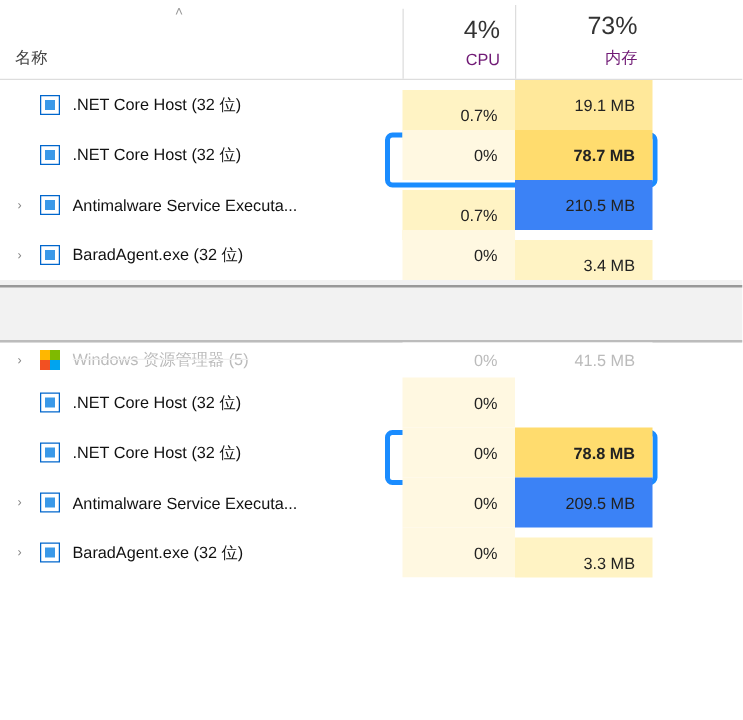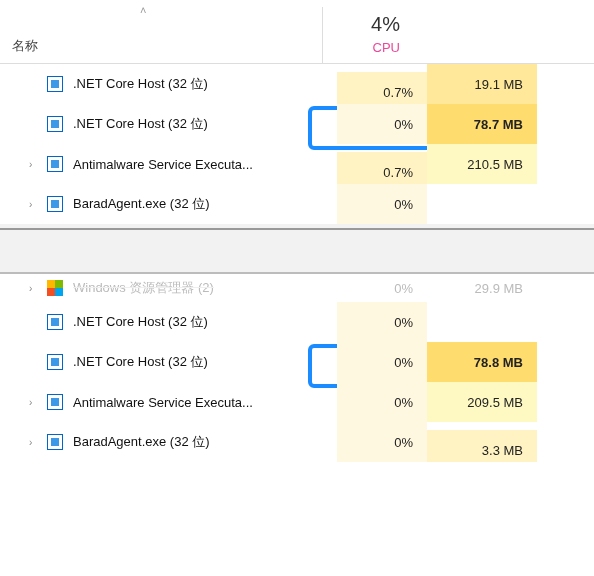--- a/index.html
+++ b/index.html
@@ -59,21 +59,21 @@
     }
 
     .stat-percent {
       font-size: 20px;
       color: #333;
       margin-bottom: 4px;
     }
 
     .stat-label {
       font-size: 13px;
-      color: #ec4899;
+      color: #701a75;
     }
 
     .section-header {
       color: #0066cc;
       font-size: 15px;
       padding: 10px 18px 6px 18px;
       background: #fff;
     }
 
     .process-row {
@@ -83,21 +83,20 @@
       position: relative;
     }
 
     .proc-name {
       width: 322px;
       display: flex;
       align-items: center;
       padding-left: 14px;
       gap: 10px;
       color: #111;
-      margin-left: 15px;
     }
 
     .expand-arrow {
       color: #888;
       font-size: 10px;
       width: 8px;
       display: inline-block;
     }
 
     .expand-spacer {
@@ -156,21 +155,21 @@
 
     .proc-mem {
       width: 110px;
       text-align: right;
     }
 
     .heat-0 { background: #fff8e1; }
     .heat-1 { background: #fff3c4; margin-top: 16px; }
     .heat-2 { background: #ffe89a; }
     .heat-3 { background: #ffdc6e; font-weight: bold; }
-    .heat-5 { background: #fef9c3; }
+    .heat-5 { background: #3b82f6; }
 
     .highlight-box {
       position: absolute;
       border: 4px solid #1a8cff;
       border-radius: 6px;
       pointer-events: none;
     }
 
     .section {
       position: relative;
@@ -211,20 +210,24 @@
 
 <div class="header-row" style="position:relative;">
   <span class="sort-arrow">˄</span>
   <div class="col-name">
     <span class="name-header-text">名称</span>
   </div>
   <div class="col-cpu">
     <span class="stat-percent">4%</span>
     <span class="stat-label">CPU</span>
   </div>
+  <div class="col-mem">
+    <span class="stat-percent">73%</span>
+    <span class="stat-label">内存</span>
+  </div>
 </div>
 
 <div class="section">
 
   <div class="highlight-box" id="hl0" style="top: 42px; left: 308px; width: 218px; height: 44px;"></div>
 
   <div id="rows0">
       <div class="process-row">
         <div class="proc-name">
           <span class="expand-spacer"></span>
@@ -260,39 +263,40 @@
       </div>
       <div class="process-row">
         <div class="proc-name">
           <span class="expand-arrow">›</span>
           <span class="proc-icon">
             <span class="proc-icon-inner"></span>
           </span>
           <span class="proc-label">BaradAgent.exe (32 位)</span>
         </div>
         <div class="proc-cpu heat-0">0%</div>
+        <div class="proc-mem heat-1">3.4 MB</div>
       </div>
     </div>
 </div>
 
 <div class="divider-gap">
   <div class="divider-line-top"></div>
   <div class="divider-line-bottom"></div>
 </div>
 
 <div class="section">
 
   <div class="partial-row">
     <div class="proc-name">
       <span class="expand-arrow">›</span>
       <span class="proc-icon-win"></span>
-      <span class="proc-label" style="text-decoration: line-through; text-decoration-color: #eee;">Windows 资源管理器 (2)</span>
+      <span class="proc-label" style="text-decoration: line-through; text-decoration-color: #eee;">Windows 资源管理器 (5)</span>
     </div>
     <div class="proc-cpu">0%</div>
-    <div class="proc-mem">29.9 MB</div>
+    <div class="proc-mem">41.5 MB</div>
   </div>
 
 
   <div class="highlight-box" id="hl1" style="top: 70px; left: 308px; width: 218px; height: 44px;"></div>
 
   <div id="rows1">
       <div class="process-row">
         <div class="proc-name">
           <span class="expand-spacer"></span>
           <span class="proc-icon">

